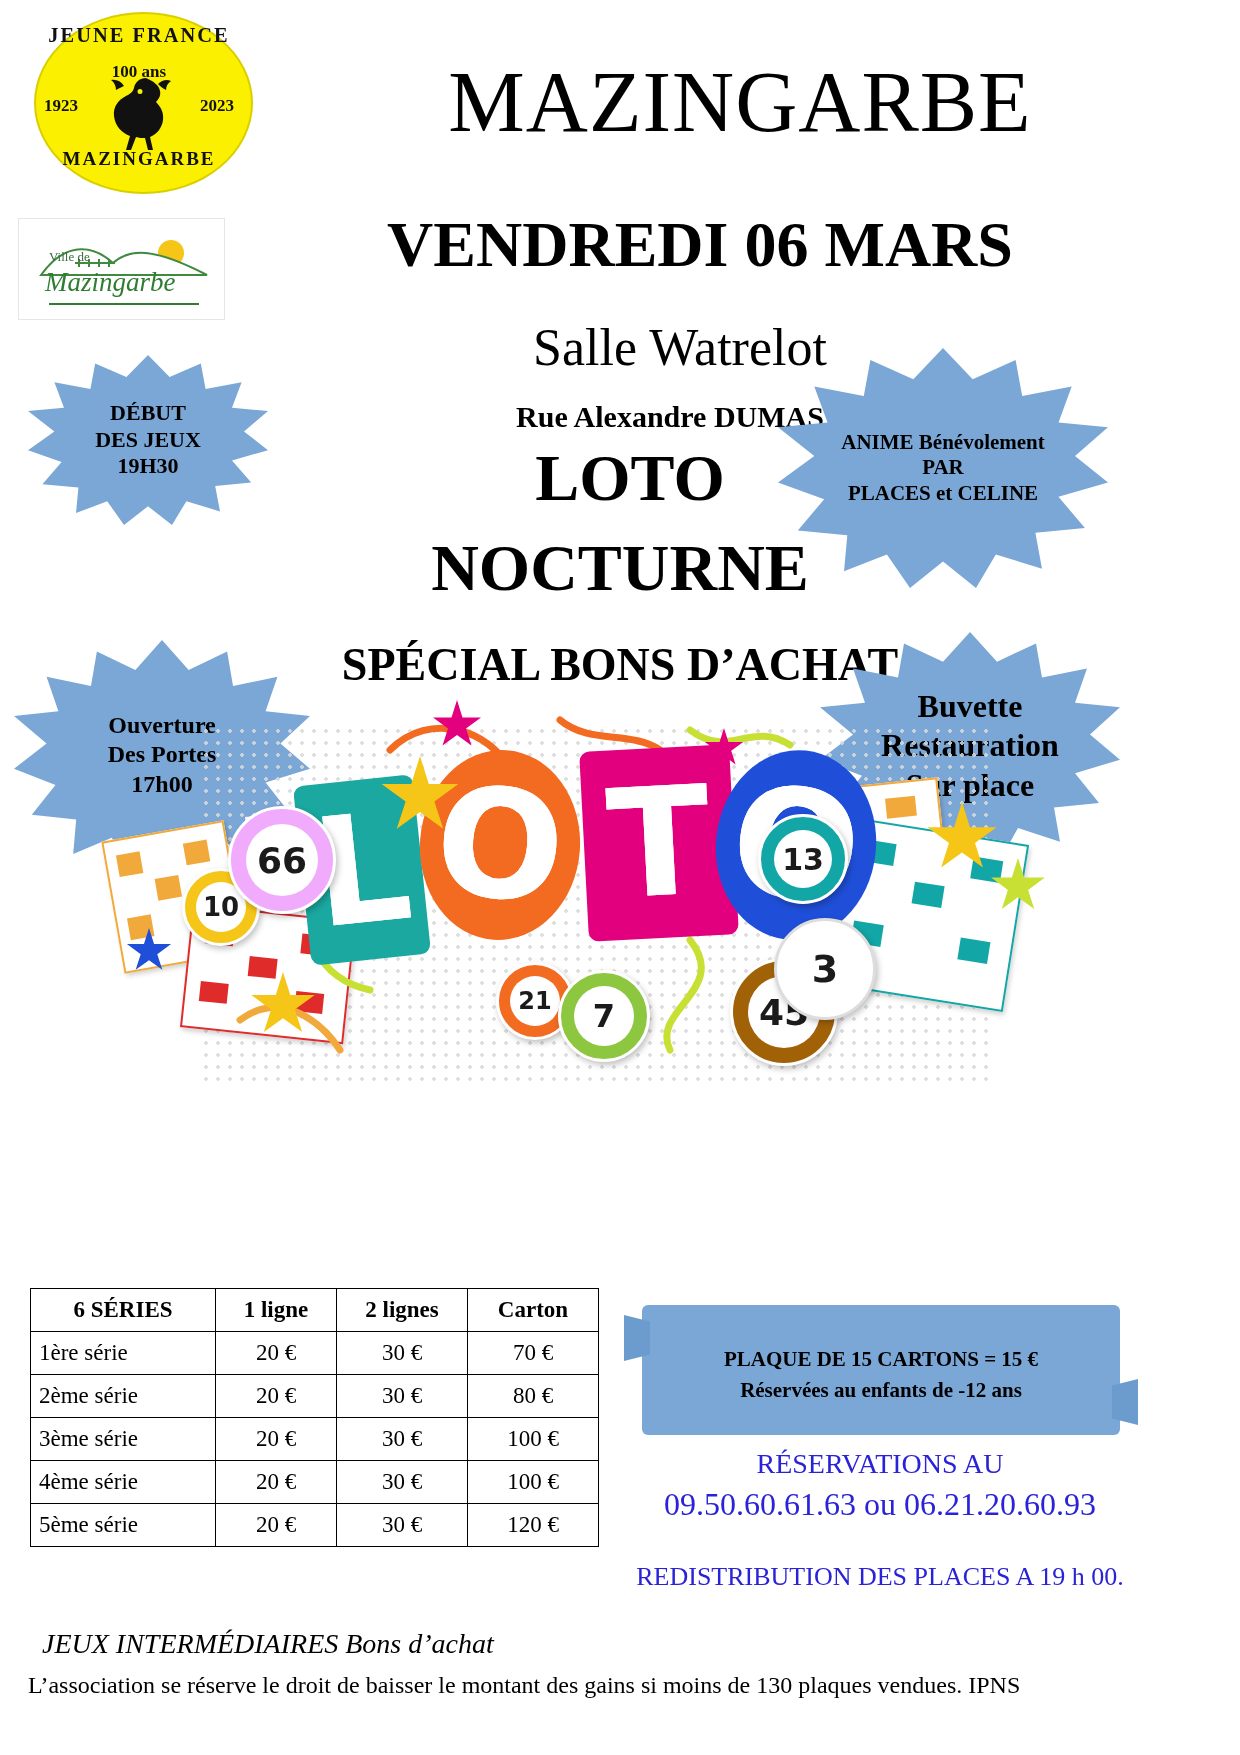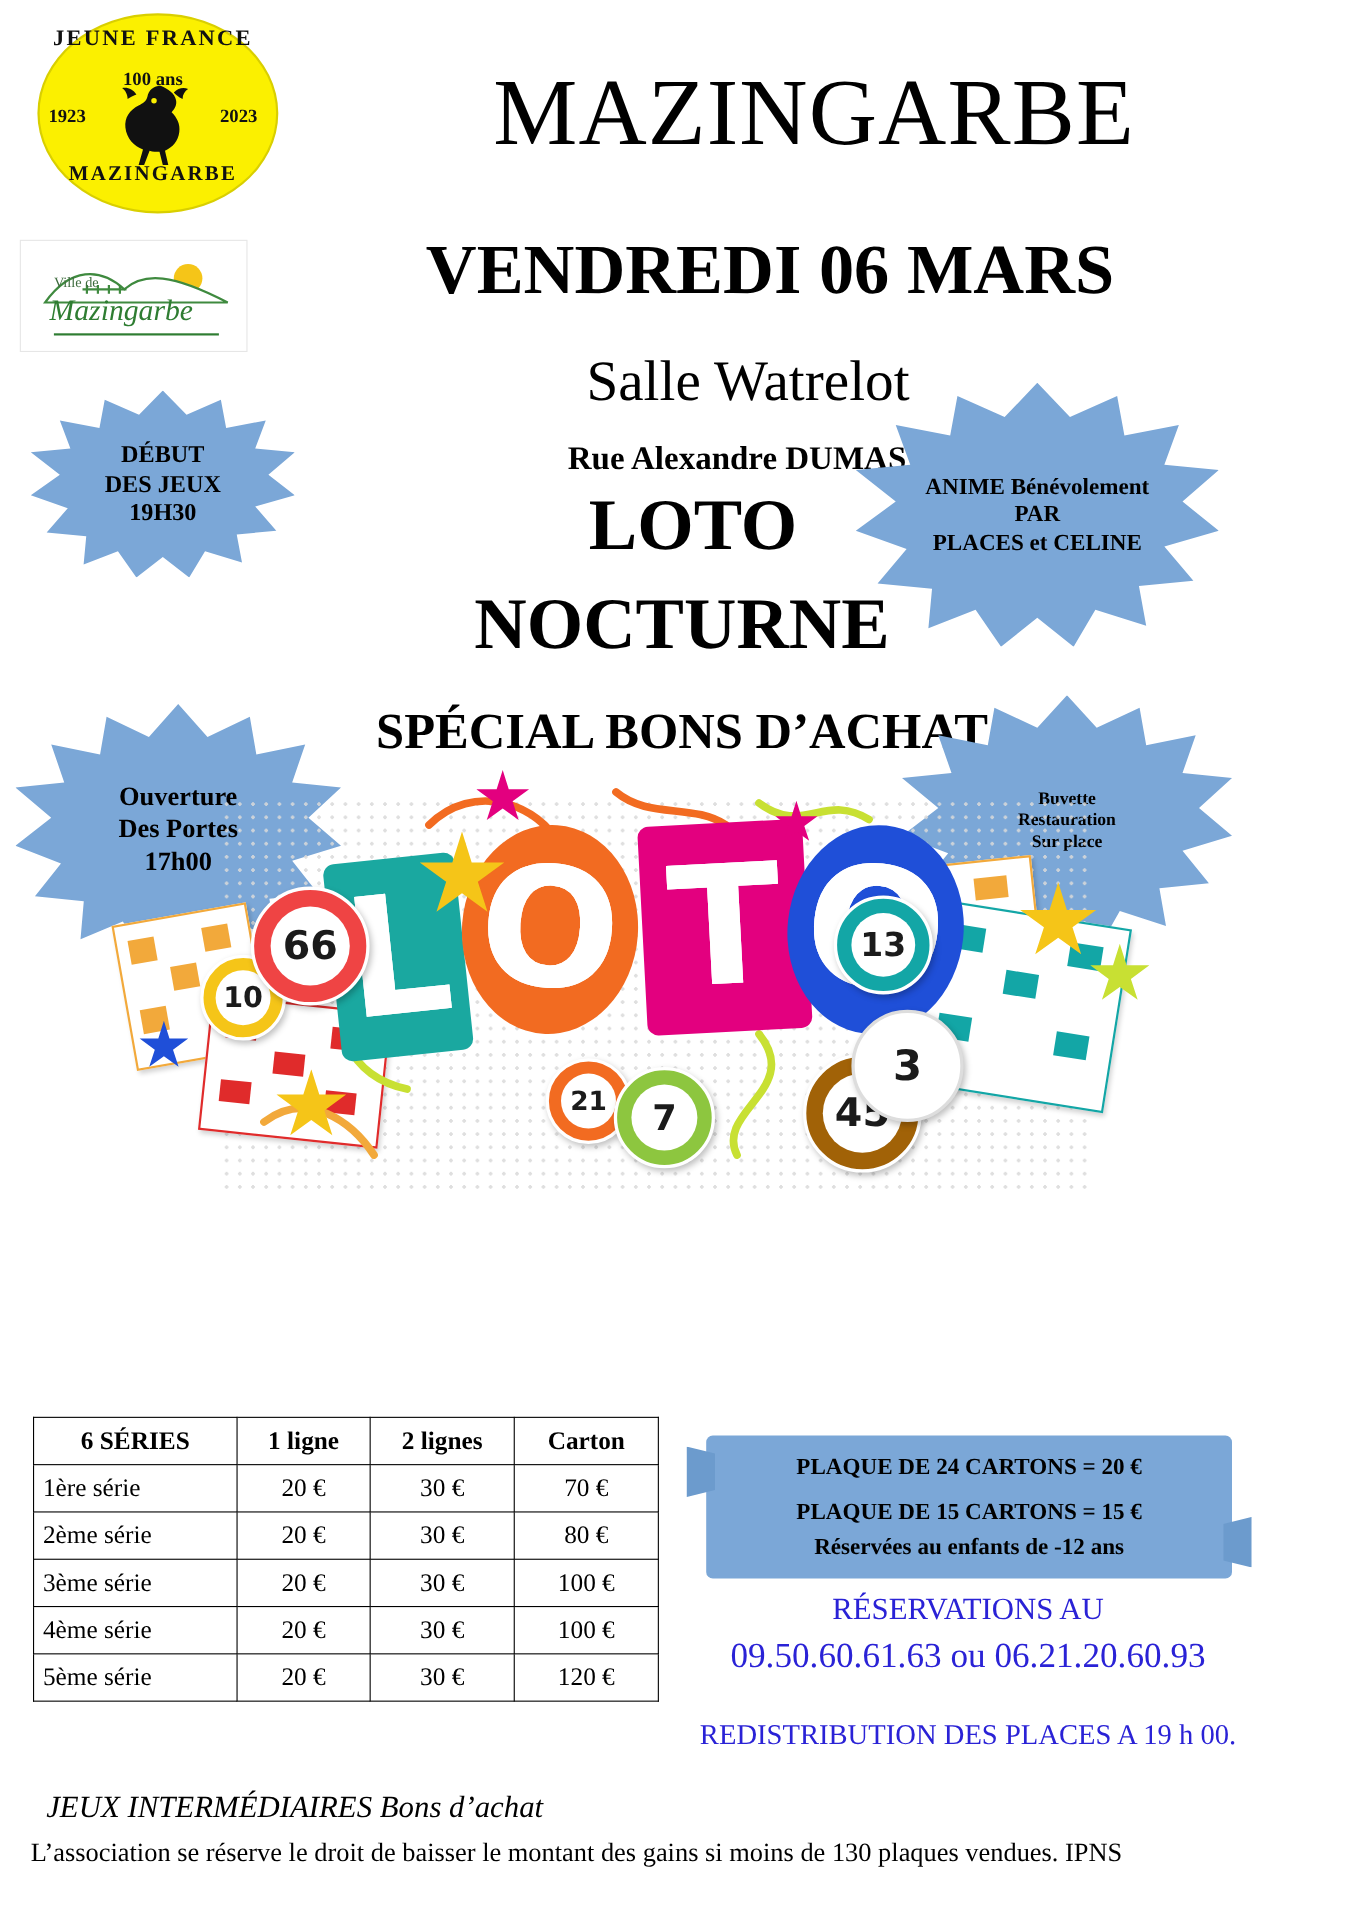--- a/index.html
+++ b/index.html
@@ -192,21 +192,21 @@
     font-size: 21px;
   }
   #burst-ouverture {
     left: 14px; top: 640px;
     width: 296px; height: 230px;
     font-size: 24px;
   }
   #burst-buvette {
     left: 820px; top: 632px;
     width: 300px; height: 228px;
-    font-size: 16px;
+    font-size: 32px;
   }
 
   
   #loto-art {
     position: absolute;
     left: 90px;
     top: 690px;
     width: 1010px;
     height: 430px;
   }
@@ -448,21 +448,21 @@
   <div class="star5" style="left:836px; top:112px; width:72px; height:72px; background:#f5c518;"></div>
   <div class="star5" style="left:900px; top:168px; width:56px; height:56px; background:#c8e033;"></div>
   <div class="star5" style="left:36px; top:238px; width:46px; height:46px; background:#1f4fd8;"></div>
   <div class="star5" style="left:160px; top:282px; width:66px; height:66px; background:#f5c518;"></div>
 
   <div class="ball" style="left:92px; top:178px; width:72px; height:72px; background:#f5c518; font-size:26px;">
     <div class="inner" style="width:50px; height:50px;">
         <span>10</span>
       </div>
   </div>
-  <div class="ball" style="left:138px; top:116px; width:102px; height:102px; background:#ef4444; font-size:36px;">
+  <div class="ball" style="left:138px; top:116px; width:102px; height:102px; background:#f0abfc; font-size:36px;">
     <div class="inner" style="width:72px; height:72px;">
         <span>66</span>
       </div>
   </div>
   <div class="ball" style="left:406px; top:272px; width:72px; height:72px; background:#f26b21; font-size:24px;">
     <div class="inner" style="width:50px; height:50px;">
         <span>21</span>
       </div>
   </div>
   <div class="ball" style="left:468px; top:280px; width:86px; height:86px; background:#8dc63f; font-size:32px;">
@@ -526,21 +526,20 @@
       <td>20 €</td>
       <td>30 €</td>
       <td>120 €</td>
     </tr>
   </tbody>
 </table>
 
 <div id="plaque-banner">
   <div class="flap-l"></div>
   <div class="flap-r"></div>
-  <div>PLAQUE DE 24 CARTONS = 20 €</div>
   <div style="height:10px"></div>
   <div>PLAQUE DE 15 CARTONS = 15 €</div>
   <div>Réservées au enfants de -12 ans</div>
 </div>
 
 <div class="blue-line" id="res-title">RÉSERVATIONS AU</div>
 <div class="blue-line" id="res-phone">09.50.60.61.63 ou 06.21.20.60.93</div>
 <div class="blue-line" id="redis">REDISTRIBUTION DES PLACES A 19 h 00.</div>
 
 <div id="jeux-inter">JEUX INTERMÉDIAIRES Bons d’achat</div>

